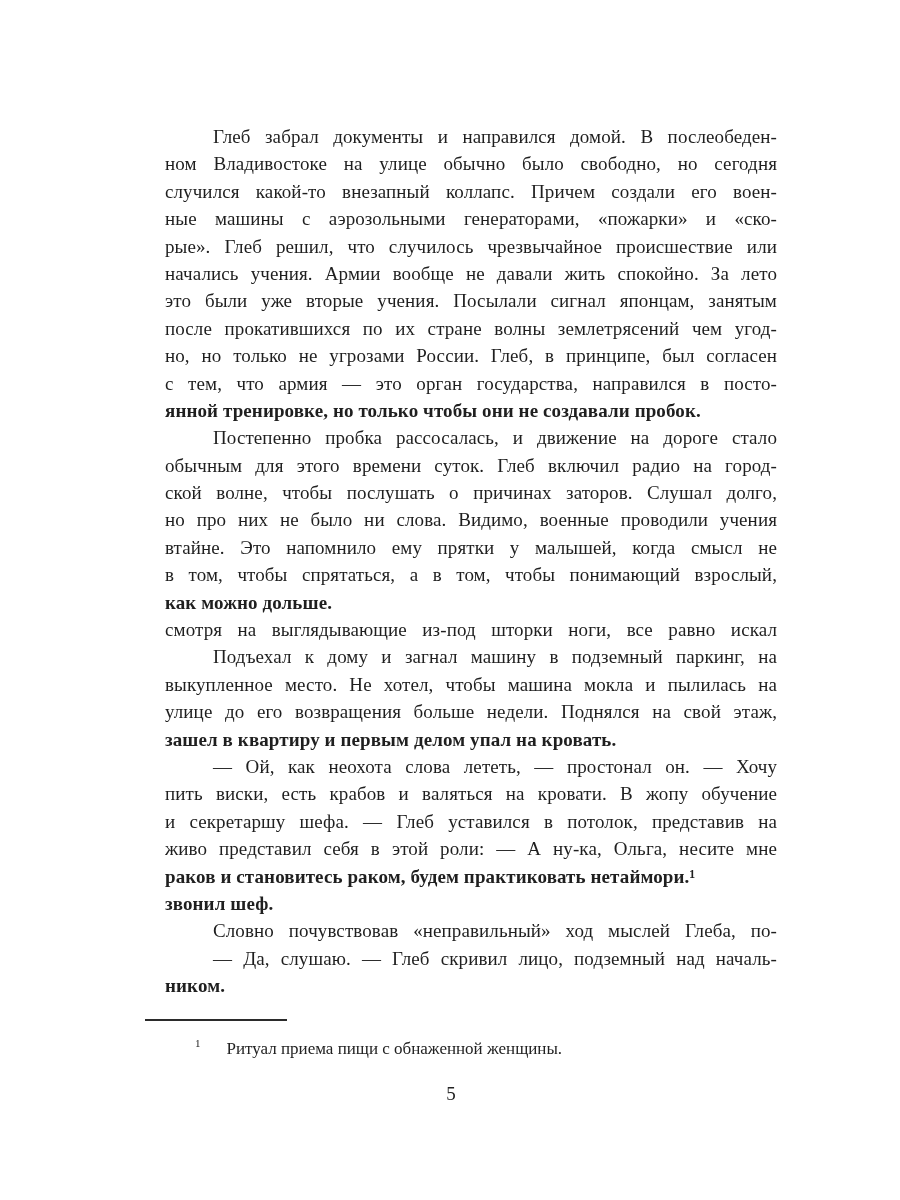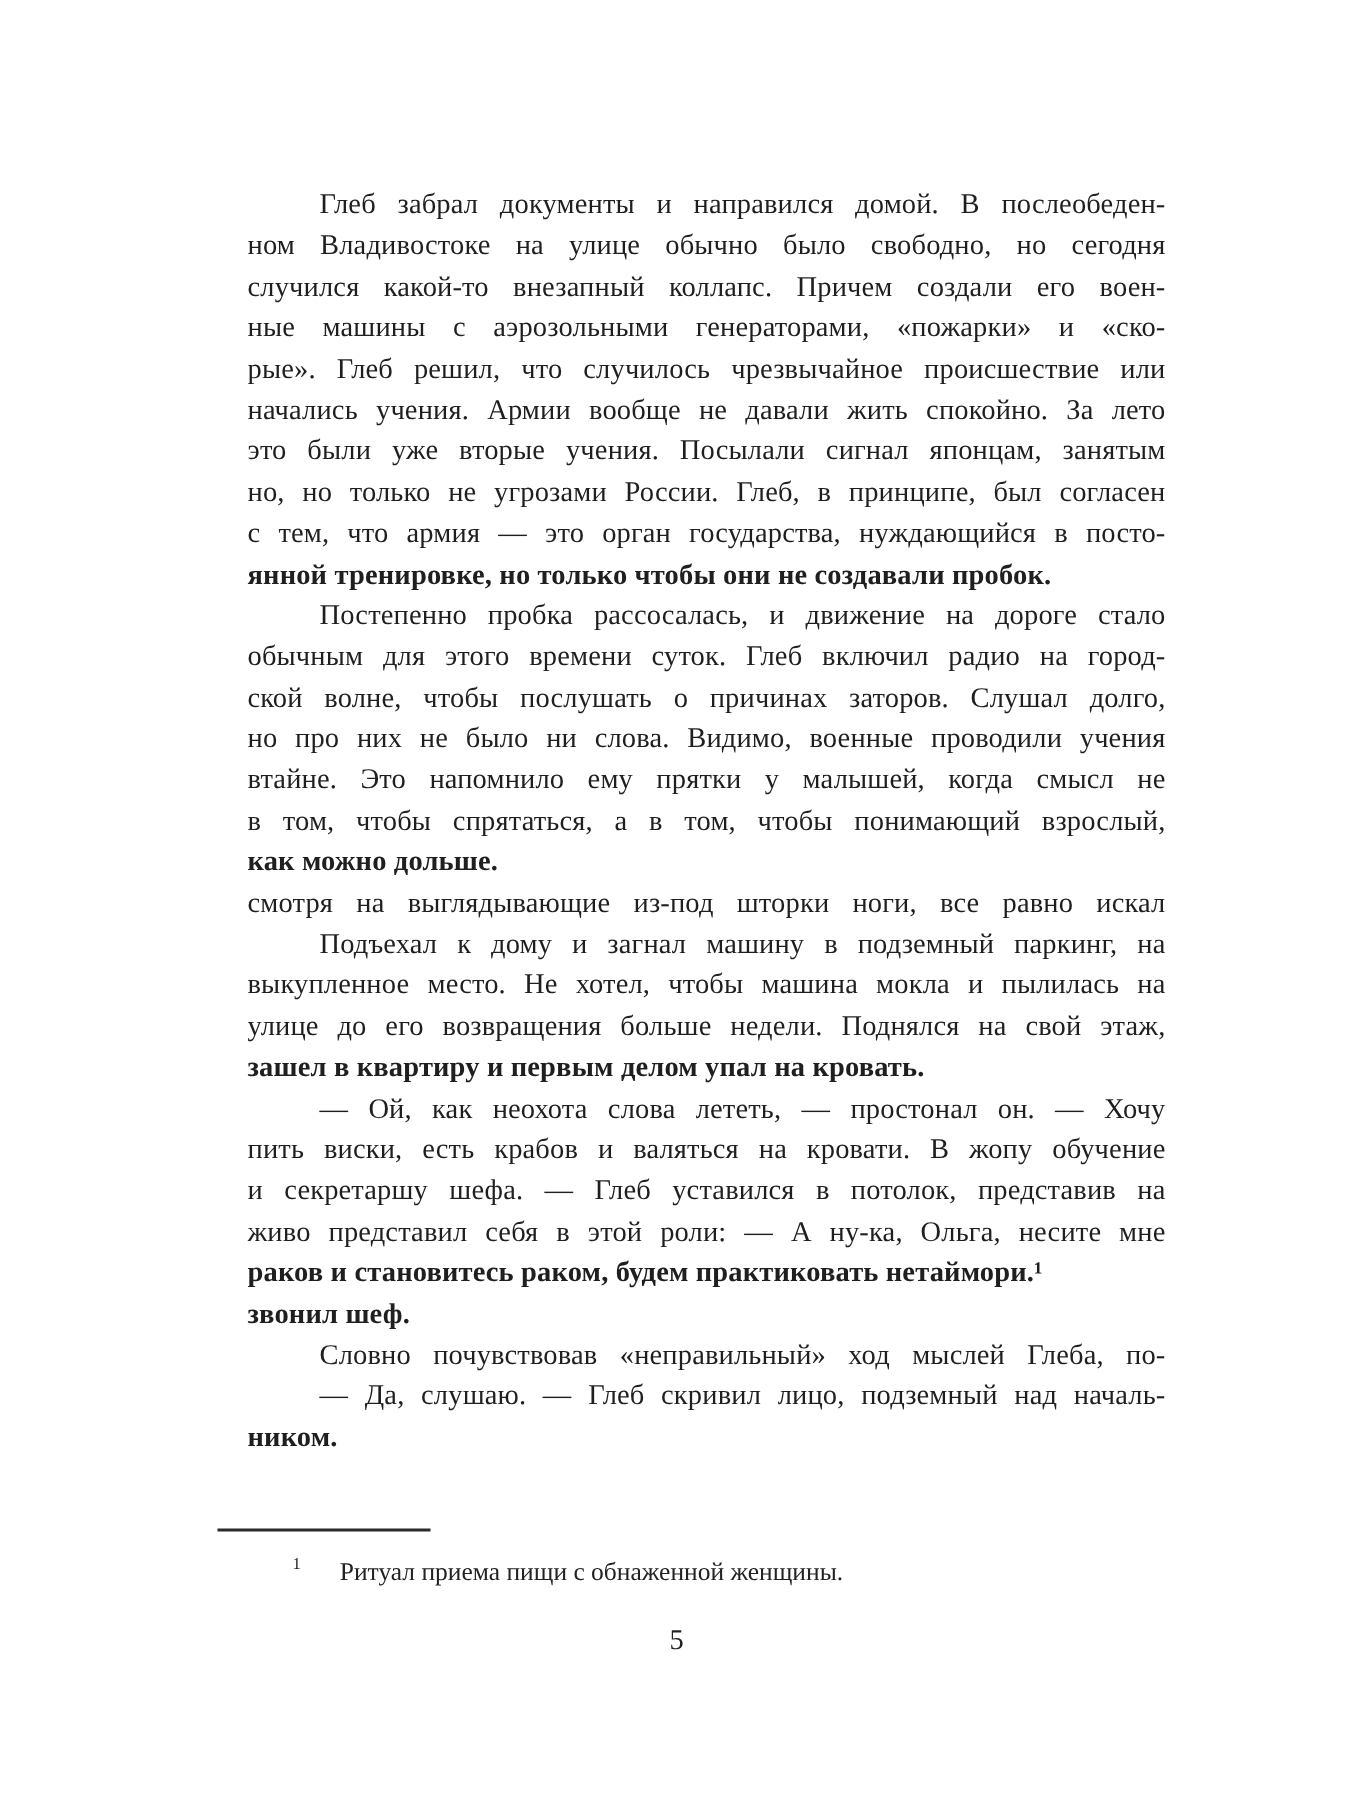--- a/index.html
+++ b/index.html
@@ -87,22 +87,23 @@
   <div class="text-block">
 
     <div class="paragraph">
       <div class="line indent">Глеб забрал документы и направился домой. В послеобеден-</div>
       <div class="line">ном Владивостоке на улице обычно было свободно, но сегодня</div>
       <div class="line">случился какой-то внезапный коллапс. Причем создали его воен-</div>
       <div class="line">ные машины с аэрозольными генераторами, «пожарки» и «ско-</div>
       <div class="line">рые». Глеб решил, что случилось чрезвычайное происшествие или</div>
       <div class="line">начались учения. Армии вообще не давали жить спокойно. За лето</div>
       <div class="line">это были уже вторые учения. Посылали сигнал японцам, занятым</div>
+      <div class="line">после прокатившихся по их стране волны землетрясений чем угод-</div>
       <div class="line">но, но только не угрозами России. Глеб, в принципе, был согласен</div>
-      <div class="line">с тем, что армия — это орган государства, нуждающийся в посто-</div>
+      <div class="line">с тем, что армия — это орган государства, направился в посто-</div>
       <div class="line last">янной тренировке, но только чтобы они не создавали пробок.</div>
     </div>
 
     <div class="paragraph">
       <div class="line indent">Постепенно пробка рассосалась, и движение на дороге стало</div>
       <div class="line">обычным для этого времени суток. Глеб включил радио на город-</div>
       <div class="line">ской волне, чтобы послушать о причинах заторов. Слушал долго,</div>
       <div class="line">но про них не было ни слова. Видимо, военные проводили учения</div>
       <div class="line">втайне. Это напомнило ему прятки у малышей, когда смысл не</div>
       <div class="line">в том, чтобы спрятаться, а в том, чтобы понимающий взрослый,</div>

